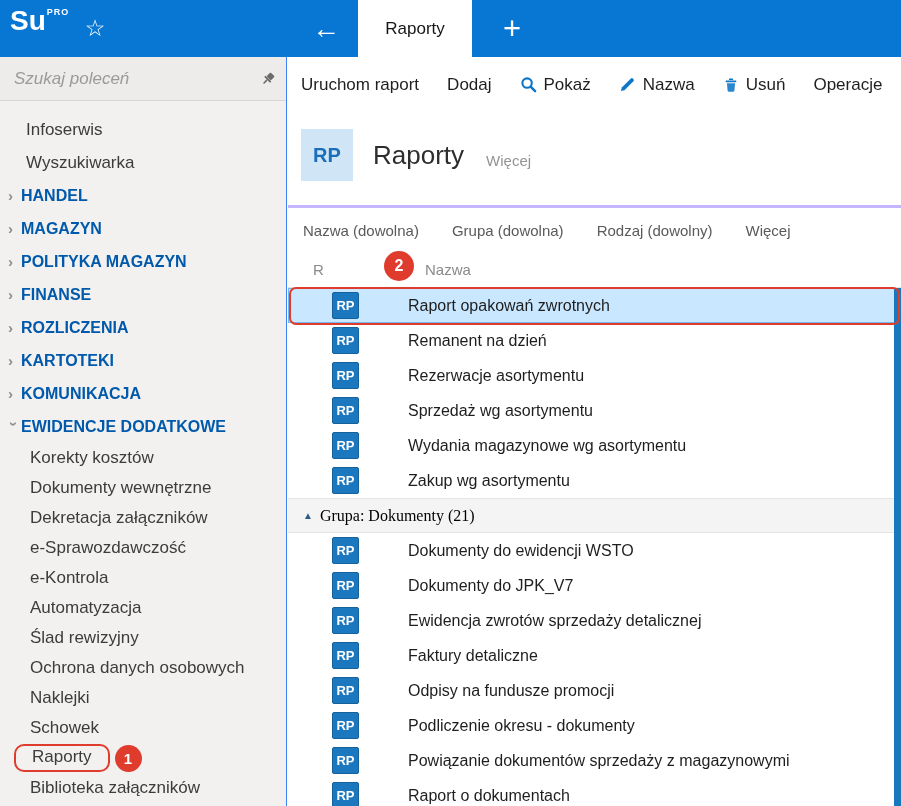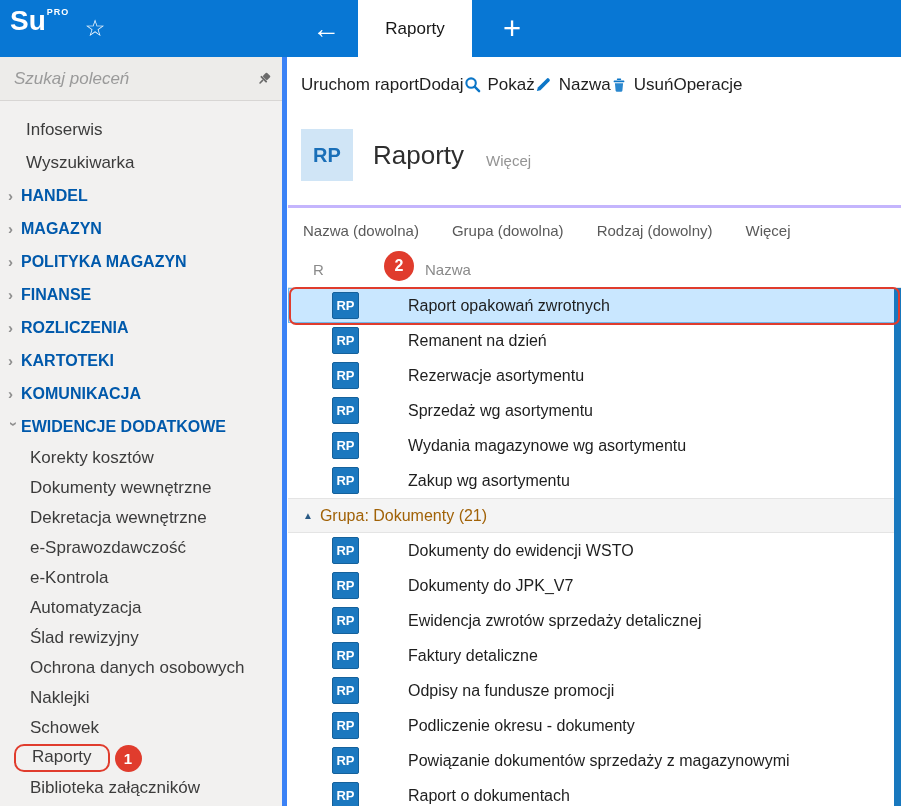--- a/index.html
+++ b/index.html
@@ -15,42 +15,42 @@
   .star-btn { position:absolute; left:80px; top:0; height:57px; width:30px; display:flex; align-items:center; justify-content:center;
               color:#fff; font-size:23px; cursor:pointer; }
   .back-btn { position:absolute; left:306px; top:0; height:57px; width:40px; display:flex; align-items:center; justify-content:center;
               color:#fff; font-size:28px; cursor:pointer; }
   .tab-active { position:absolute; left:358px; top:0; height:57px; width:114px; background:#fff; display:flex;
                 align-items:center; justify-content:center; font-size:17px; color:#161616; cursor:pointer; }
   .newtab-btn { position:absolute; left:494px; top:0; height:57px; width:36px; display:flex; align-items:center; justify-content:center;
                 color:#fff; font-size:31px; font-weight:300; cursor:pointer; }
 
   
-  .sidebar { position:absolute; top:57px; left:0; width:287px; bottom:0; background:#f2f1f0; border-right:5px solid #3b82f6; }
+  .sidebar { position:absolute; top:57px; left:0; width:287px; bottom:0; background:#f2f1f0; border-right:1px solid #3b82f6; }
   .search-row { position:relative; height:44px; background:#edecea; border-bottom:1px solid #d8d6d4; display:flex; align-items:center; }
   .search-input { flex:1; border:none; outline:none; background:transparent; font-family:"Liberation Sans",sans-serif;
                   font-size:17px; font-style:italic; color:#444; padding-left:14px; }
   .search-input::placeholder { color:#9a9a9a; font-style:italic; }
   .pin-btn { width:36px; height:44px; display:flex; align-items:center; justify-content:center; cursor:pointer; }
   .nav { list-style:none; padding-top:12px; }
   .nav-item { display:flex; align-items:center; cursor:pointer; }
   .nav-item.plain { height:33px; padding-left:26px; font-size:17px; color:#3c3c3c; }
   .nav-item.cat { height:33px; padding-left:8px; font-size:16px; font-weight:700; color:#0059ab; }
   .nav-item.sub { height:30px; padding-left:30px; font-size:17px; color:#3c3c3c; }
   .chev { color:#8f8f8f; font-size:15px; font-weight:700; width:13px; display:inline-block; text-align:left; }
   .cat.expanded .chev { transform:rotate(90deg); transform-origin:45% 55%; }
   .ann-box { border:2px solid #e03c2d; border-radius:10px; padding:1px 16px 3px 16px; margin-left:-16px; display:inline-block; }
   .ann-circle { width:27px; height:27px; border-radius:50%; background:#e03c2d; color:#fff; font-size:15px; font-weight:700;
                 display:flex; align-items:center; justify-content:center; margin-left:5px; flex:0 0 auto; }
 
   
   .main { position:absolute; top:57px; left:288px; right:0; bottom:0; background:#fff; }
 
   .toolbar { position:absolute; top:0; left:0; right:0; height:55px; display:flex; align-items:center;
-             padding-left:13px; }
+             padding-left:13px; gap:28px; }
   .tool-btn { display:flex; align-items:center; gap:7px; font-size:17px; color:#1f1f1f; cursor:pointer; white-space:nowrap; }
   .tool-icon { display:flex; align-items:center; }
 
   .entity-header { position:absolute; top:72px; left:13px; height:52px; display:flex; align-items:center; }
   .entity-badge { width:52px; height:52px; background:#d0e5f6; color:#1a6fb8; font-size:20px; font-weight:700;
                   display:flex; align-items:center; justify-content:center; }
   .entity-title { font-size:26px; color:#2e2e2e; margin-left:20px; }
   .entity-more { font-size:15px; color:#949494; margin-left:22px; position:relative; top:5px; cursor:pointer; }
 
   .filter-row { position:absolute; top:148px; left:0; right:0; height:47px; border-top:3px solid #c4b5fd;
@@ -65,21 +65,21 @@
   .row { position:relative; height:35px; display:flex; align-items:center; cursor:pointer; }
   .rp-badge { position:absolute; left:44px; top:4px; width:27px; height:27px; background:#1b78bf; border:1px solid #15619b;
               border-radius:2px; color:#fff; font-size:13px; font-weight:700; display:flex; align-items:center; justify-content:center; }
   .row-name { position:absolute; left:120px; font-size:16px; color:#1e1e1e; white-space:nowrap; }
   .row.selected { background:#c9e7ff; box-shadow:inset 0 0 0 1px #74b7ea; }
   .row-annotation { position:absolute; inset:-1px 1px -2px 1px; border:2px solid #e03c2d; border-radius:7px;
                     pointer-events:none; z-index:6; }
   .group-row { position:relative; height:35px; display:flex; align-items:center; background:#f4f4f4;
                border-top:1px solid #e4e4e4; border-bottom:1px solid #e4e4e4; cursor:pointer; }
   .group-marker { color:#2a5a85; font-size:10px; margin-left:15px; margin-right:7px; }
-  .group-label { font-size:16px; color:#a16207; white-space:nowrap; }
+  .group-label { font-size:16px; color:#000000; white-space:nowrap;font-family:Liberation Serif, serif; }
 
   .scrollbar { position:absolute; top:231px; right:0; bottom:0; width:7px; background:#e9e9e9; cursor:pointer; }
   .scroll-thumb { position:absolute; top:0; left:0; width:7px; height:100%; background:#1878be; }
 
   .step2-circle { position:absolute; left:96px; top:194px; width:30px; height:30px; border-radius:50%; background:#e03c2d;
                   color:#fff; font-size:16px; font-weight:700; display:flex; align-items:center; justify-content:center; z-index:7; }
 </style>
 </head>
 <body>
 
@@ -148,21 +148,21 @@
           <span class="chev">›</span>
           <span>EWIDENCJE DODATKOWE</span>
         </li>
       <li class="nav-item sub">
           <span>Korekty kosztów</span>
         </li>
       <li class="nav-item sub">
           <span>Dokumenty wewnętrzne</span>
         </li>
       <li class="nav-item sub">
-          <span>Dekretacja wewnętrzne</span>
+          <span>Dekretacja załączników</span>
         </li>
       <li class="nav-item sub">
           <span>e-Sprawozdawczość</span>
         </li>
       <li class="nav-item sub">
           <span>e-Kontrola</span>
         </li>
       <li class="nav-item sub">
           <span>Automatyzacja</span>
         </li>

